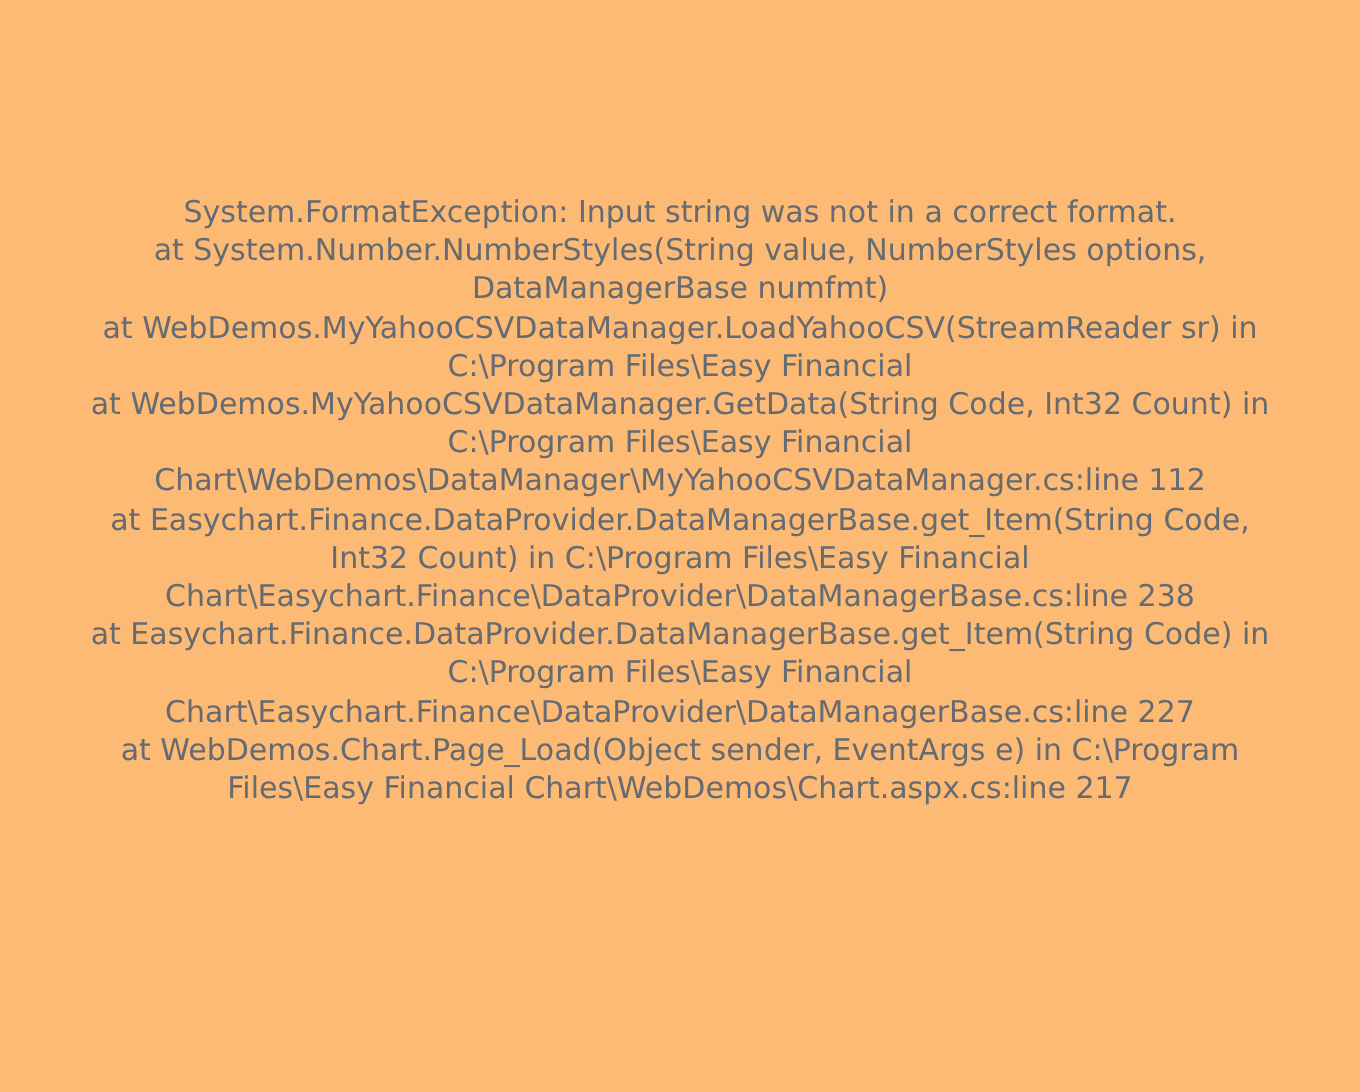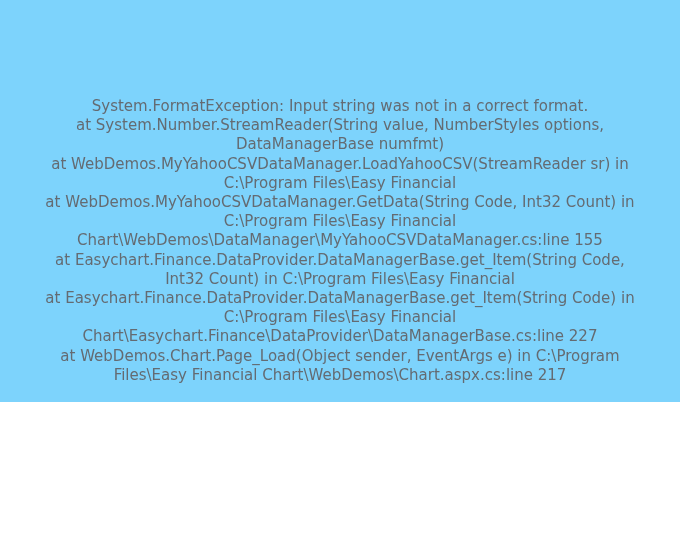--- a/index.html
+++ b/index.html
@@ -7,22 +7,22 @@
     padding: 0;
     background: #ffffff;
   }
   body {
     width: 680px;
     height: 546px;
     overflow: hidden;
   }
   .page {
     width: 680px;
-    height: 402px;
-    background: #7dd3fc;
+    height: 546px;
+    background: #fdba74;
   }
   .trace {
     box-sizing: border-box;
     width: 660px;
     margin: 0 auto;
     padding-top: 97px;
     text-align: center;
     font-family: "DejaVu Sans", "Liberation Sans", sans-serif;
     font-size: 15px;
     line-height: 19.2px;
@@ -32,28 +32,29 @@
   .trace .line {
     white-space: pre;
   }
 </style>
 </head>
 <body>
 
 <div class="page">
   <div class="trace">
     <div class="line">System.FormatException: Input string was not in a correct format.</div>
-    <div class="line">at System.Number.StreamReader(String value, NumberStyles options,</div>
+    <div class="line">at System.Number.NumberStyles(String value, NumberStyles options,</div>
     <div class="line">DataManagerBase numfmt)</div>
     <div class="line">at WebDemos.MyYahooCSVDataManager.LoadYahooCSV(StreamReader sr) in</div>
     <div class="line">C:\Program Files\Easy Financial</div>
     <div class="line">at WebDemos.MyYahooCSVDataManager.GetData(String Code, Int32 Count) in</div>
     <div class="line">C:\Program Files\Easy Financial</div>
-    <div class="line">Chart\WebDemos\DataManager\MyYahooCSVDataManager.cs:line 155</div>
+    <div class="line">Chart\WebDemos\DataManager\MyYahooCSVDataManager.cs:line 112</div>
     <div class="line">at Easychart.Finance.DataProvider.DataManagerBase.get_Item(String Code,</div>
     <div class="line">Int32 Count) in C:\Program Files\Easy Financial</div>
+    <div class="line">Chart\Easychart.Finance\DataProvider\DataManagerBase.cs:line 238</div>
     <div class="line">at Easychart.Finance.DataProvider.DataManagerBase.get_Item(String Code) in</div>
     <div class="line">C:\Program Files\Easy Financial</div>
     <div class="line">Chart\Easychart.Finance\DataProvider\DataManagerBase.cs:line 227</div>
     <div class="line">at WebDemos.Chart.Page_Load(Object sender, EventArgs e) in C:\Program</div>
     <div class="line">Files\Easy Financial Chart\WebDemos\Chart.aspx.cs:line 217</div>
   </div>
 </div>
 
 </body></html>

